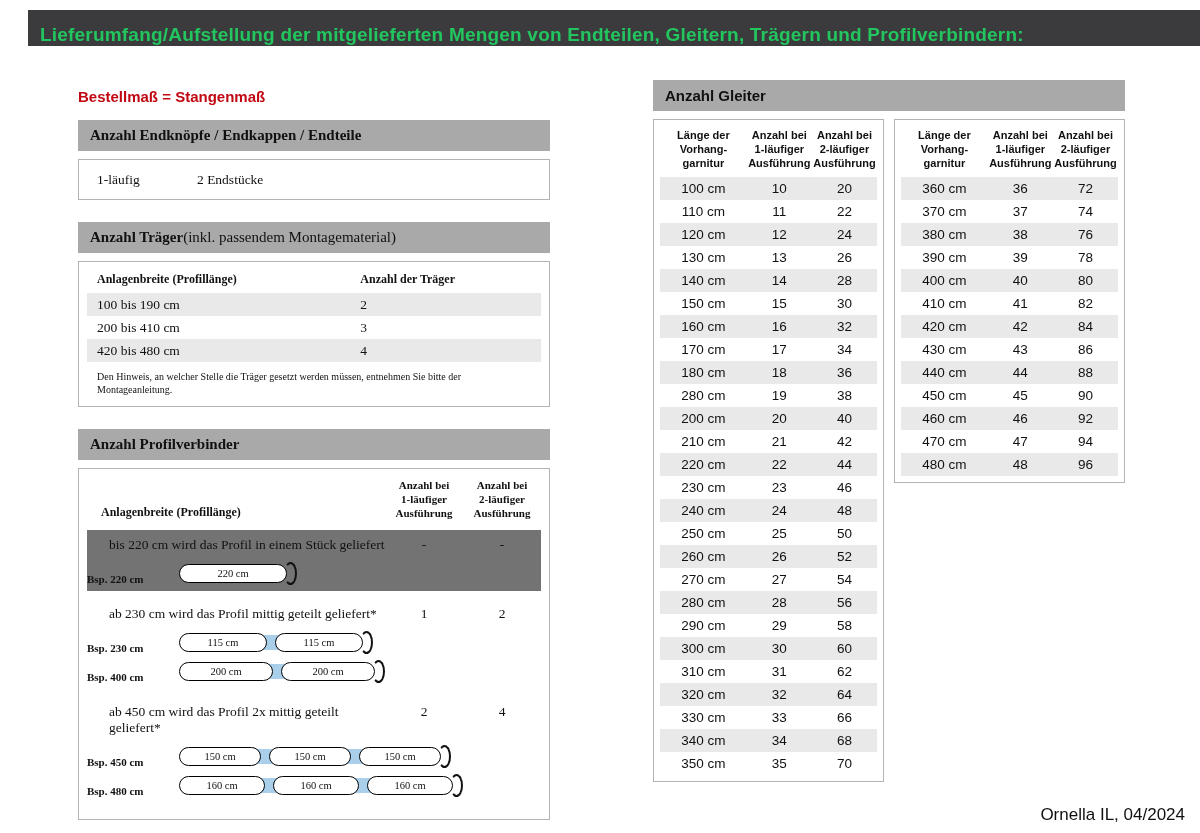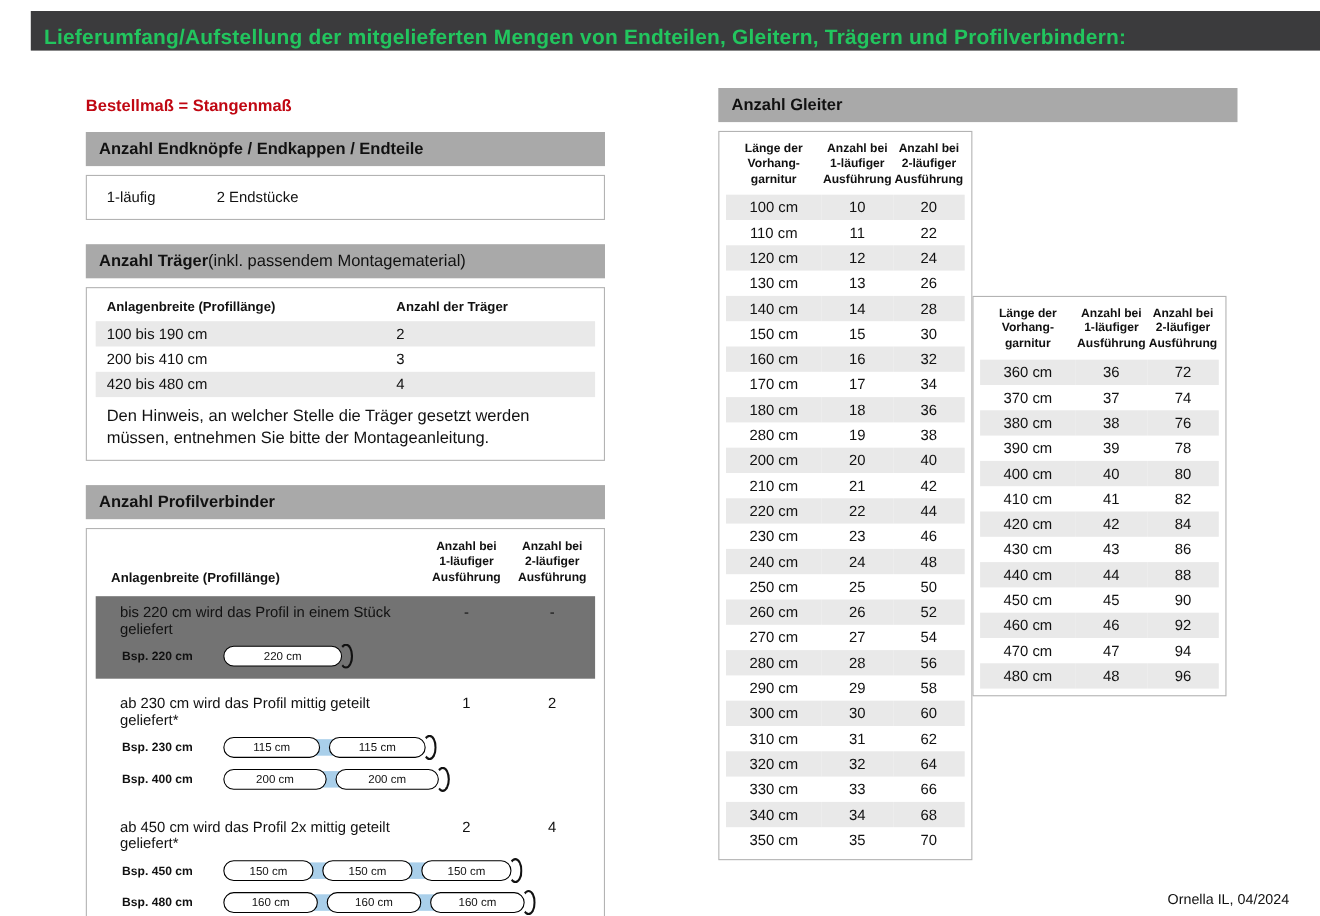--- a/index.html
+++ b/index.html
@@ -39,66 +39,66 @@
   table { border-collapse:collapse; width:100%; }
   td, th { font-size:13.5px; }
   .endparts-table td { height:23px; padding:0 0 0 10px; }
   .endparts-table td.c1 { width:100px; }
   .endparts-table tbody tr:nth-child(even) td { background:#e9e9e9; }
 
   .traeger-table th { font-size:12px; font-weight:bold; text-align:left; padding:2px 0 6px 10px; }
   .traeger-table th.c2, .traeger-table td.c2 { width:42%; }
   .traeger-table td { height:23px; padding:0 0 0 10px; }
   .traeger-table tbody tr:nth-child(odd) td { background:#e9e9e9; }
-  .traeger-note { font-size:15px; line-height:1.3; margin:8px 0 2px 10px; max-width:430px; }
+  .traeger-note { font-size:10px; line-height:1.3; margin:8px 0 2px 10px; max-width:430px; }
 
   
-  .section { margin-bottom:22px; }
+  .section { margin-bottom:22px;font-family:Liberation Serif, serif; }
 
   
   .pv-grid { display:grid; grid-template-columns:1fr 78px 78px; align-items:end; }
   .pv-headrow { padding:2px 0 10px 0; }
   .pv-colL { font-size:12px; font-weight:bold; padding-left:14px; }
   .pv-colH { font-size:11px; font-weight:bold; text-align:center; line-height:1.25; }
   .pv-block { padding:4px 0 6px 0; margin-bottom:8px; }
   .pv-block.shaded { background:#737373; }
   .pv-text { font-size:13.5px; padding:3px 0 3px 22px; }
   .pv-val { text-align:center; font-size:13.5px; align-self:start; padding-top:3px; }
-  .ex-row { display:flex; align-items:center; height:29px; padding-left:24px; }
+  .ex-row { display:flex; align-items:flex-end; height:29px; }
   .ex-label { font-size:11px; font-weight:bold; width:92px; flex:0 0 92px; }
   .profile { display:inline-flex; align-items:center; }
   .seg {
     height:19px; border:1.5px solid #000; border-radius:10px; background:#fff;
     display:inline-flex; align-items:center; justify-content:center;
     font-size:10.5px; position:relative; z-index:1;
   }
   .w220{width:108px} .w115{width:88px} .w200{width:94px} .w150{width:82px} .w160{width:86px}
   .connector { width:26px; height:15px; background:#a9cfea; margin:0 -9px; display:inline-block; }
   .endpiece {
     width:13px; height:23px; border:2px solid #111; border-left-color:transparent;
     border-radius:50%; margin-left:-3px; display:inline-block;
   }
 
   
-  .gl-wrap { display:flex; align-items:center; }
+  .gl-wrap { display:flex; gap:10px; align-items:flex-start; }
   .gl-box { border:1px solid #b3b3b3; padding:6px; background:#fff; }
   .gl-box.left  { width:231px; }
   .gl-box.right { width:231px; }
   .gl-table { width:100%; }
   .gl-table th {
     font-size:11px; font-weight:bold; text-align:center; line-height:1.25;
     padding:3px 0 7px 0; vertical-align:middle;
   }
   .gl-table th.c-len { width:40%; }
   .gl-table th.c-n   { width:30%; }
   .gl-table td { height:23px; text-align:center; font-size:13.5px; padding:0; }
   .gl-table tbody tr:nth-child(odd) td { background:#e9e9e9; }
 
   .footer {
-    position:absolute; right:28px; bottom:8px; font-size:13px; color:#111;
+    position:absolute; right:15px; bottom:8px; font-size:17px; color:#111;
   }
 </style>
 </head>
 <body>
 
 <div class="topbar">
   <span>Lieferumfang/Aufstellung der mitgelieferten Mengen von Endteilen, Gleitern, Trägern und Profilverbindern:</span>
 </div>
 
 <div class="col-left">

